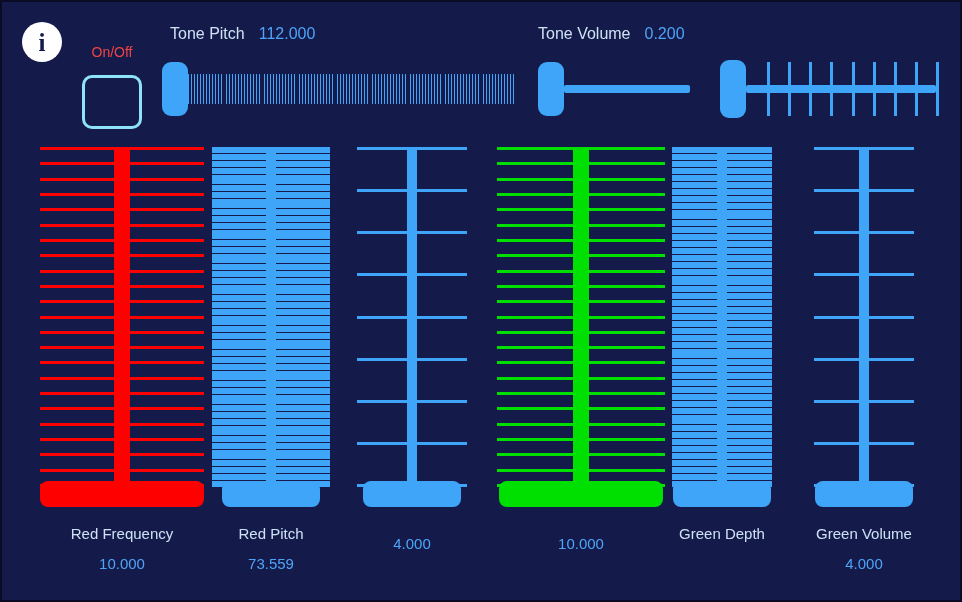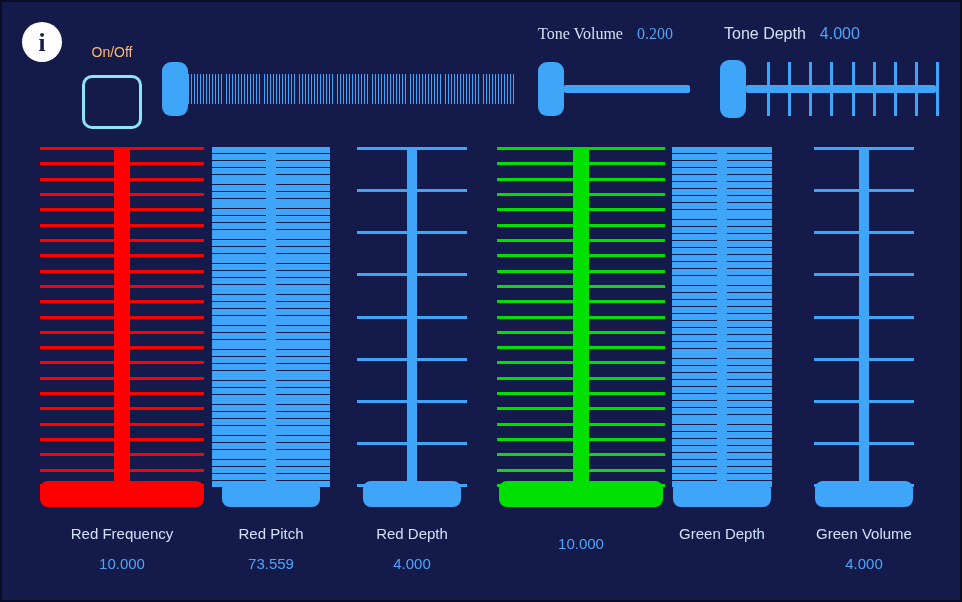--- a/index.html
+++ b/index.html
@@ -37,21 +37,21 @@
     font-family: "Liberation Serif", serif;
   }
 
   .onoff-wrap {
     position: absolute;
     left: 79px; top: 42px;
     width: 62px;
     text-align: center;
   }
   .onoff-label {
-    color: #fdba74;
+    color: #ef4444;
     font-size: 14px;
     line-height: 16px;
     margin-bottom: 15px;
   }
   .checkbox {
     width: 60px; height: 54px;
     box-sizing: border-box;
     border: 3px solid #8fe3f7;
     border-radius: 10px;
     background: #141a4a;
@@ -166,20 +166,23 @@
 
   <div class="info-badge">
     <span class="glyph">i</span>
   </div>
 
   <div class="onoff-wrap">
     <div class="onoff-label">On/Off</div>
     <div class="checkbox"></div>
   </div>
 
+  <div class="htitle" style="left:168px; top:23px;">
+    <span class="name">Tone Pitch</span><span class="val">112.000</span>
+  </div>
   <div class="hslider" style="left:160px; top:60px; width:353px; height:54px;">
     <div class="knob"></div>
     <div class="track thick" style="width:327px;"></div>
     <div class="hticks" id="tone-pitch-ticks" style="width:327px;">
         <i style="left: 1px;"></i>
         <i style="left: 4px;"></i>
         <i style="left: 7px;"></i>
         <i style="left: 10px;"></i>
         <i style="left: 13px;"></i>
         <i style="left: 16px;"></i>
@@ -285,31 +288,28 @@
         <i style="left: 308px;"></i>
         <i style="left: 311px;"></i>
         <i style="left: 314px;"></i>
         <i style="left: 317px;"></i>
         <i style="left: 320px;"></i>
         <i style="left: 323px;"></i>
         <i style="left: 326px;"></i>
       </div>
   </div>
 
-  <div class="htitle" style="left:536px; top:23px;font-family:Liberation Serif, serif;">
+  <div class="htitle" style="left:536px; top:23px;">
     <span class="name">Tone Volume</span><span class="val">0.200</span>
   </div>
   <div class="hslider" style="left:536px; top:60px; width:152px; height:54px;">
     <div class="knob"></div>
     <div class="track" style="width:126px;"></div>
   </div>
 
-  <div class="htitle" style="left:722px; top:23px;">
-    <span class="name">Tone Depth</span><span class="val">4.000</span>
-  </div>
   <div class="hslider" style="left:718px; top:58px; width:218px; height:58px;">
     <div class="knob" style="height:58px;"></div>
     <div class="track" style="top:25px; width:190px;"></div>
     <div class="hticks outer" id="tone-depth-ticks" style="height:58px; width:190px;">
         <i style="left: 21px; top: 2px; height: 54px; width: 3px; background: rgb(62, 165, 248);"></i>
         <i style="left: 42px; top: 2px; height: 54px; width: 3px; background: rgb(62, 165, 248);"></i>
         <i style="left: 63px; top: 2px; height: 54px; width: 3px; background: rgb(62, 165, 248);"></i>
         <i style="left: 84px; top: 2px; height: 54px; width: 3px; background: rgb(62, 165, 248);"></i>
         <i style="left: 106px; top: 2px; height: 54px; width: 3px; background: rgb(62, 165, 248);"></i>
         <i style="left: 127px; top: 2px; height: 54px; width: 3px; background: rgb(62, 165, 248);"></i>
@@ -471,21 +471,20 @@
           <i style="top: 169px; height: 3px; background: rgb(62, 165, 248);"></i>
           <i style="top: 211px; height: 3px; background: rgb(62, 165, 248);"></i>
           <i style="top: 253px; height: 3px; background: rgb(62, 165, 248);"></i>
           <i style="top: 295px; height: 3px; background: rgb(62, 165, 248);"></i>
           <i style="top: 337px; height: 3px; background: rgb(62, 165, 248);"></i>
         </div>
         <div class="stem" style="background: rgb(62, 165, 248); left: calc(50% - 5px);"></div>
         <div class="vknob" style="background: rgb(62, 165, 248); width: 98px; left: 6px;"></div>
       </div>
       <div class="vlabel" style="left: 325px; width: 170px; top: 522px;">
-        <span class="name">Red Depth</span>
         <span class="val">4.000</span>
       </div>
       <div class="vslider" style="left: 495px; width: 168px;">
         <div class="vticks">
           <i style="top: 0px; height: 3px; background: rgb(0, 224, 0);"></i>
           <i style="top: 15px; height: 3px; background: rgb(0, 224, 0);"></i>
           <i style="top: 31px; height: 3px; background: rgb(0, 224, 0);"></i>
           <i style="top: 46px; height: 3px; background: rgb(0, 224, 0);"></i>
           <i style="top: 61px; height: 3px; background: rgb(0, 224, 0);"></i>
           <i style="top: 77px; height: 3px; background: rgb(0, 224, 0);"></i>

